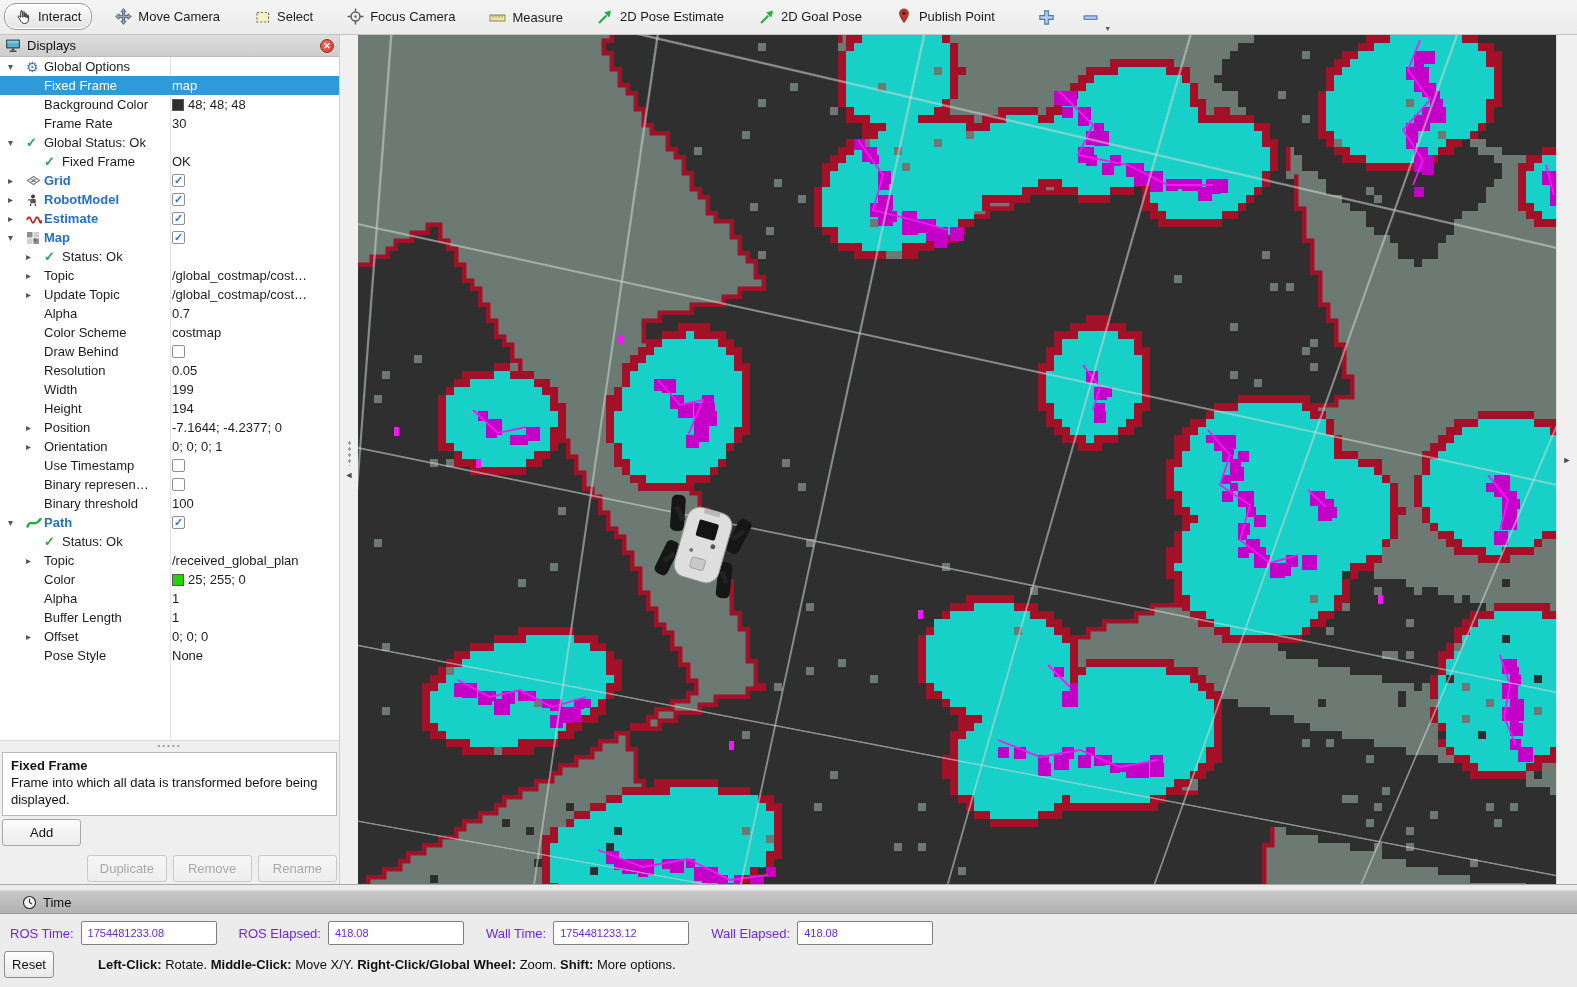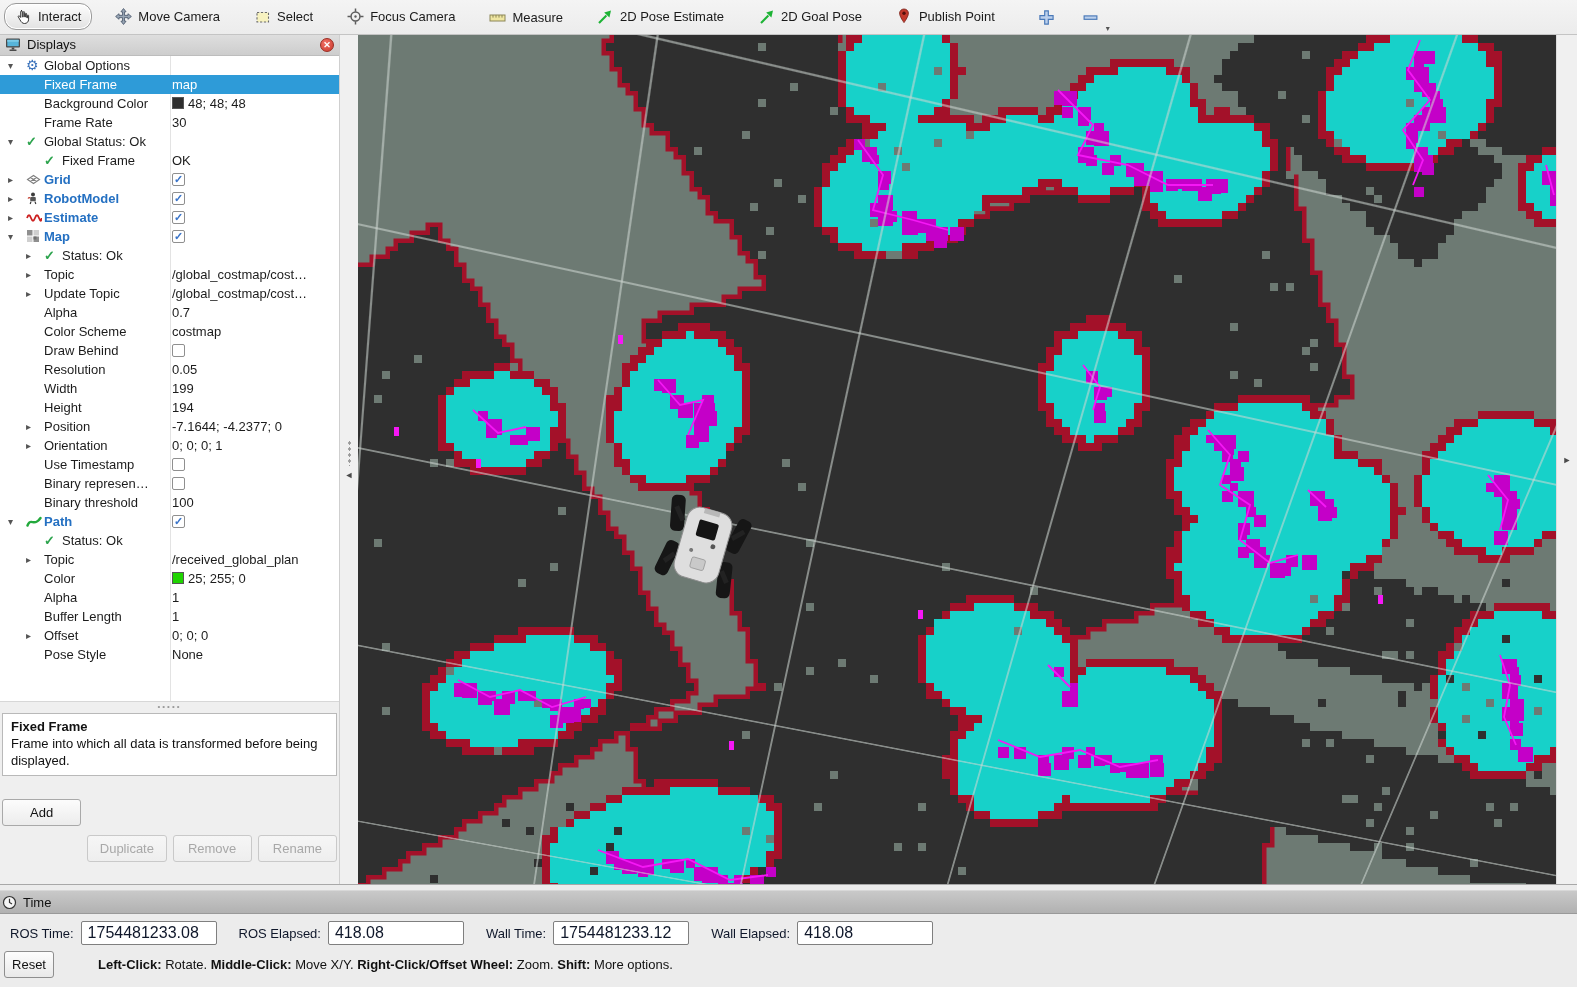--- a/index.html
+++ b/index.html
@@ -29,42 +29,42 @@
   .tvalwrap{position:absolute;left:172px;top:0;height:19px;display:flex;align-items:center;gap:4px;white-space:nowrap;}
   .swatch{width:12px;height:12px;border:1px solid #555;display:inline-block;box-sizing:border-box;}
   .cb{width:13px;height:13px;background:#fff;border:1px solid #8f8f8f;border-radius:2px;box-sizing:border-box;font-size:11px;line-height:11px;text-align:center;color:#3a74c9;font-weight:bold;}
   .gearglyph{color:#3b72bb;font-size:14px;}
   .checkglyph{color:#2da44e;font-size:13px;font-weight:bold;}
   #splitter{height:11px;display:flex;align-items:center;justify-content:center;background:#efefef;}
   #splitter .dots{color:#9a9a9a;font-size:8px;letter-spacing:2px;line-height:4px;}
   .help-box{margin:1px 2px;background:#fff;border:1px solid #b9b9b9;padding:5px 8px;height:66px;box-sizing:border-box;font-size:13px;color:#111;}
   .help-box b{display:block;margin-bottom:2px;}
   .help-box .hbody{line-height:1.3;}
-  #display-buttons{display:flex;gap:6px;padding:22px 2px;box-sizing:border-box;}
+  #display-buttons{display:flex;gap:6px;padding:2px 2px;box-sizing:border-box;}
   .dbtn{flex:1;height:25px;border:1px solid #a9a9a9;border-radius:3px;background:linear-gradient(#fcfcfc,#ececec);font-size:13px;color:#111;display:flex;align-items:center;justify-content:center;font-family:inherit;}
   .dbtn.disabled{color:#a8a8a8;border-color:#c9c9c9;background:linear-gradient(#f6f6f6,#eee);margin-top:36px;}
   
   .strip{width:18px;background:#f0f0f0;display:flex;flex-direction:column;align-items:center;justify-content:center;gap:4px;flex:none;}
   .strip.right{width:20px;border-left:1px solid #dcdcdc;}
   .strip .tri{color:#4a4a4a;font-size:9px;}
   .strip .grip{width:3px;height:26px;background-image:radial-gradient(#9a9a9a 1px,transparent 1.2px);background-size:3px 6px;}
   
   #viewport{position:relative;flex:1;height:849px;overflow:hidden;background:#6d7a73;}
   #scene{position:absolute;left:0;top:0;z-index:1;}
   .grid-plane{position:absolute;z-index:2;left:50%;top:50%;width:3400px;height:3400px;margin-left:-1700px;margin-top:-1700px;pointer-events:none;
     background-image:repeating-linear-gradient(0deg,transparent 0px,transparent 224px,rgba(208,216,211,.55) 224px,rgba(208,216,211,.55) 226px),
                      repeating-linear-gradient(90deg,transparent 0px,transparent 224px,rgba(208,216,211,.55) 224px,rgba(208,216,211,.55) 226px);
     transform:perspective(1500px) rotateX(-24deg) rotateZ(13deg) scale(1.02);}
   #robot{position:absolute;z-index:3;pointer-events:none;}
   
   #footer{position:absolute;left:0;top:884px;width:1577px;height:103px;background:#ececec;border-top:1px solid #a8a8a8;box-sizing:border-box;}
-  #time-header{margin-top:5px;height:22px;background:linear-gradient(#c9c9c9,#b1b1b1);border-top:1px solid #d8d8d8;border-bottom:1px solid #999;display:flex;align-items:center;padding-left:2px;font-size:13px;color:#111;gap:6px;}
-  #time-fields{display:flex;align-items:center;padding:7px 0 0 10px;font-size:13px;color:#0f172a;}
+  #time-header{margin-top:5px;height:22px;background:linear-gradient(#c9c9c9,#b1b1b1);border-top:1px solid #d8d8d8;border-bottom:1px solid #999;display:flex;align-items:center;padding-left:22px;font-size:13px;color:#111;gap:6px;}
+  #time-fields{display:flex;align-items:center;padding:7px 0 0 10px;font-size:13px;color:#6d28d9;}
   .tf-label{margin-right:7px;}
-  .tf-box{width:136px;height:24px;background:#fff;border:1px solid #7f7f7f;border-radius:2px;display:flex;align-items:center;padding-left:6px;box-sizing:border-box;margin-right:22px;font-size:16px;}
+  .tf-box{width:136px;height:24px;background:#fff;border:1px solid #7f7f7f;border-radius:2px;display:flex;align-items:center;padding-left:6px;box-sizing:border-box;margin-right:22px;font-size:11px;}
   #status-row{display:flex;align-items:center;padding:6px 0 0 4px;font-size:13px;color:#111;}
   #reset-btn{width:48px;height:25px;border:1px solid #8e8e8e;border-radius:3px;background:linear-gradient(#fdfdfd,#e9e9e9);display:flex;align-items:center;justify-content:center;font-size:13px;margin-right:44px;}
   #hint b{font-weight:bold;}
   svg{display:block;}
 </style>
 </head>
 <body>
 
 <div id="app">
 
@@ -966,16 +966,16 @@
         <span class="tf-box">1754481233.08</span>
         <span class="tf-label">ROS Elapsed:</span>
         <span class="tf-box">418.08</span>
         <span class="tf-label">Wall Time:</span>
         <span class="tf-box">1754481233.12</span>
         <span class="tf-label">Wall Elapsed:</span>
         <span class="tf-box">418.08</span>
       </div>
     <div id="status-row">
       <span id="reset-btn">Reset</span>
-      <span id="hint"><b>Left-Click:</b><span> Rotate. </span><b>Middle-Click:</b><span> Move X/Y. </span><b>Right-Click/Offset Wheel:</b><span> Zoom. </span><b>Shift:</b><span> More options.</span></span>
+      <span id="hint"><b>Left-Click:</b><span> Rotate. </span><b>Middle-Click:</b><span> Move X/Y. </span><b>Right-Click/Global Wheel:</b><span> Zoom. </span><b>Shift:</b><span> More options.</span></span>
     </div>
   </div>
 </div>
 
 </body></html>

